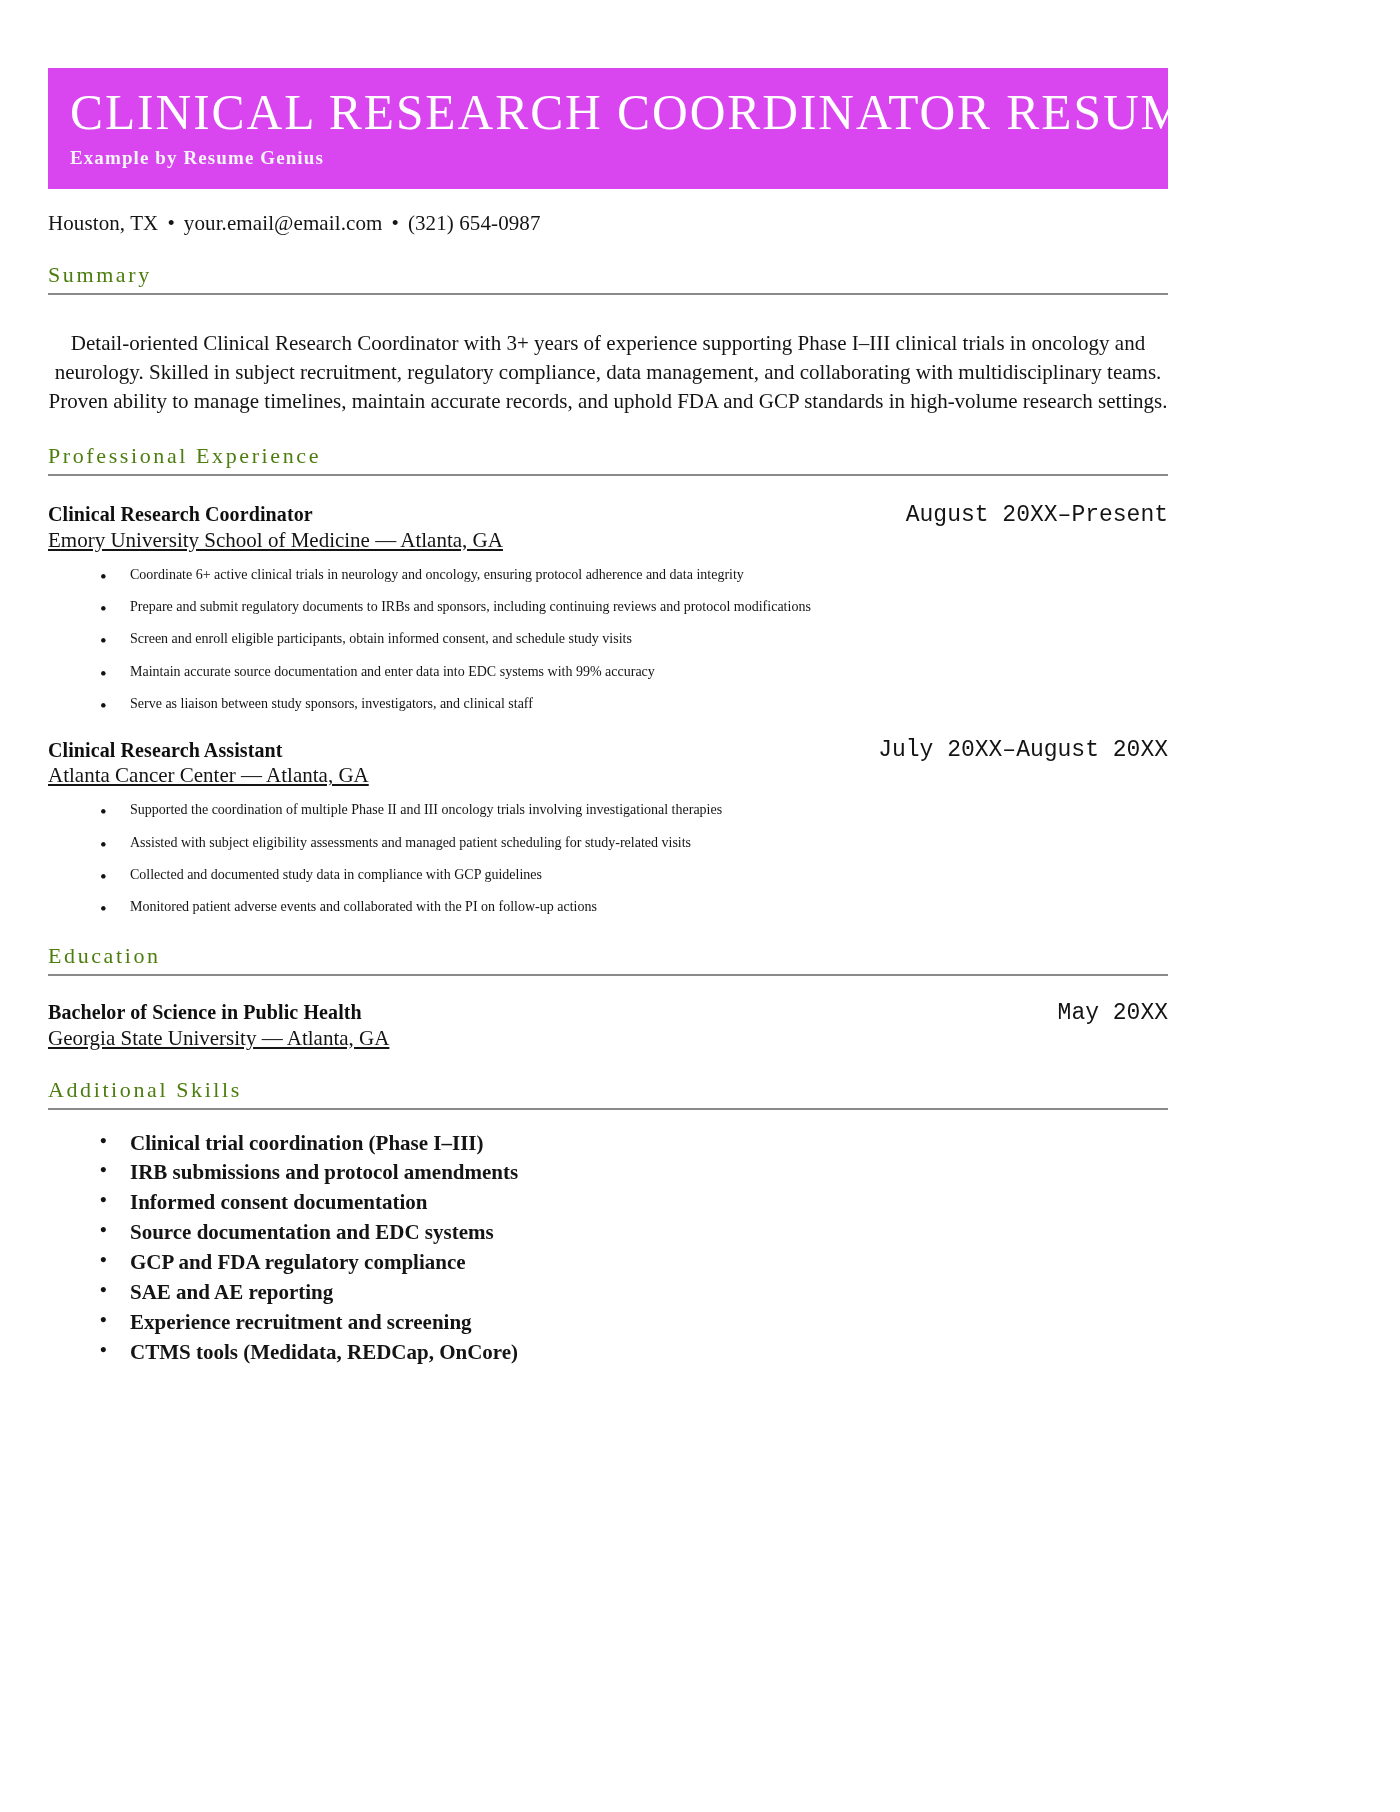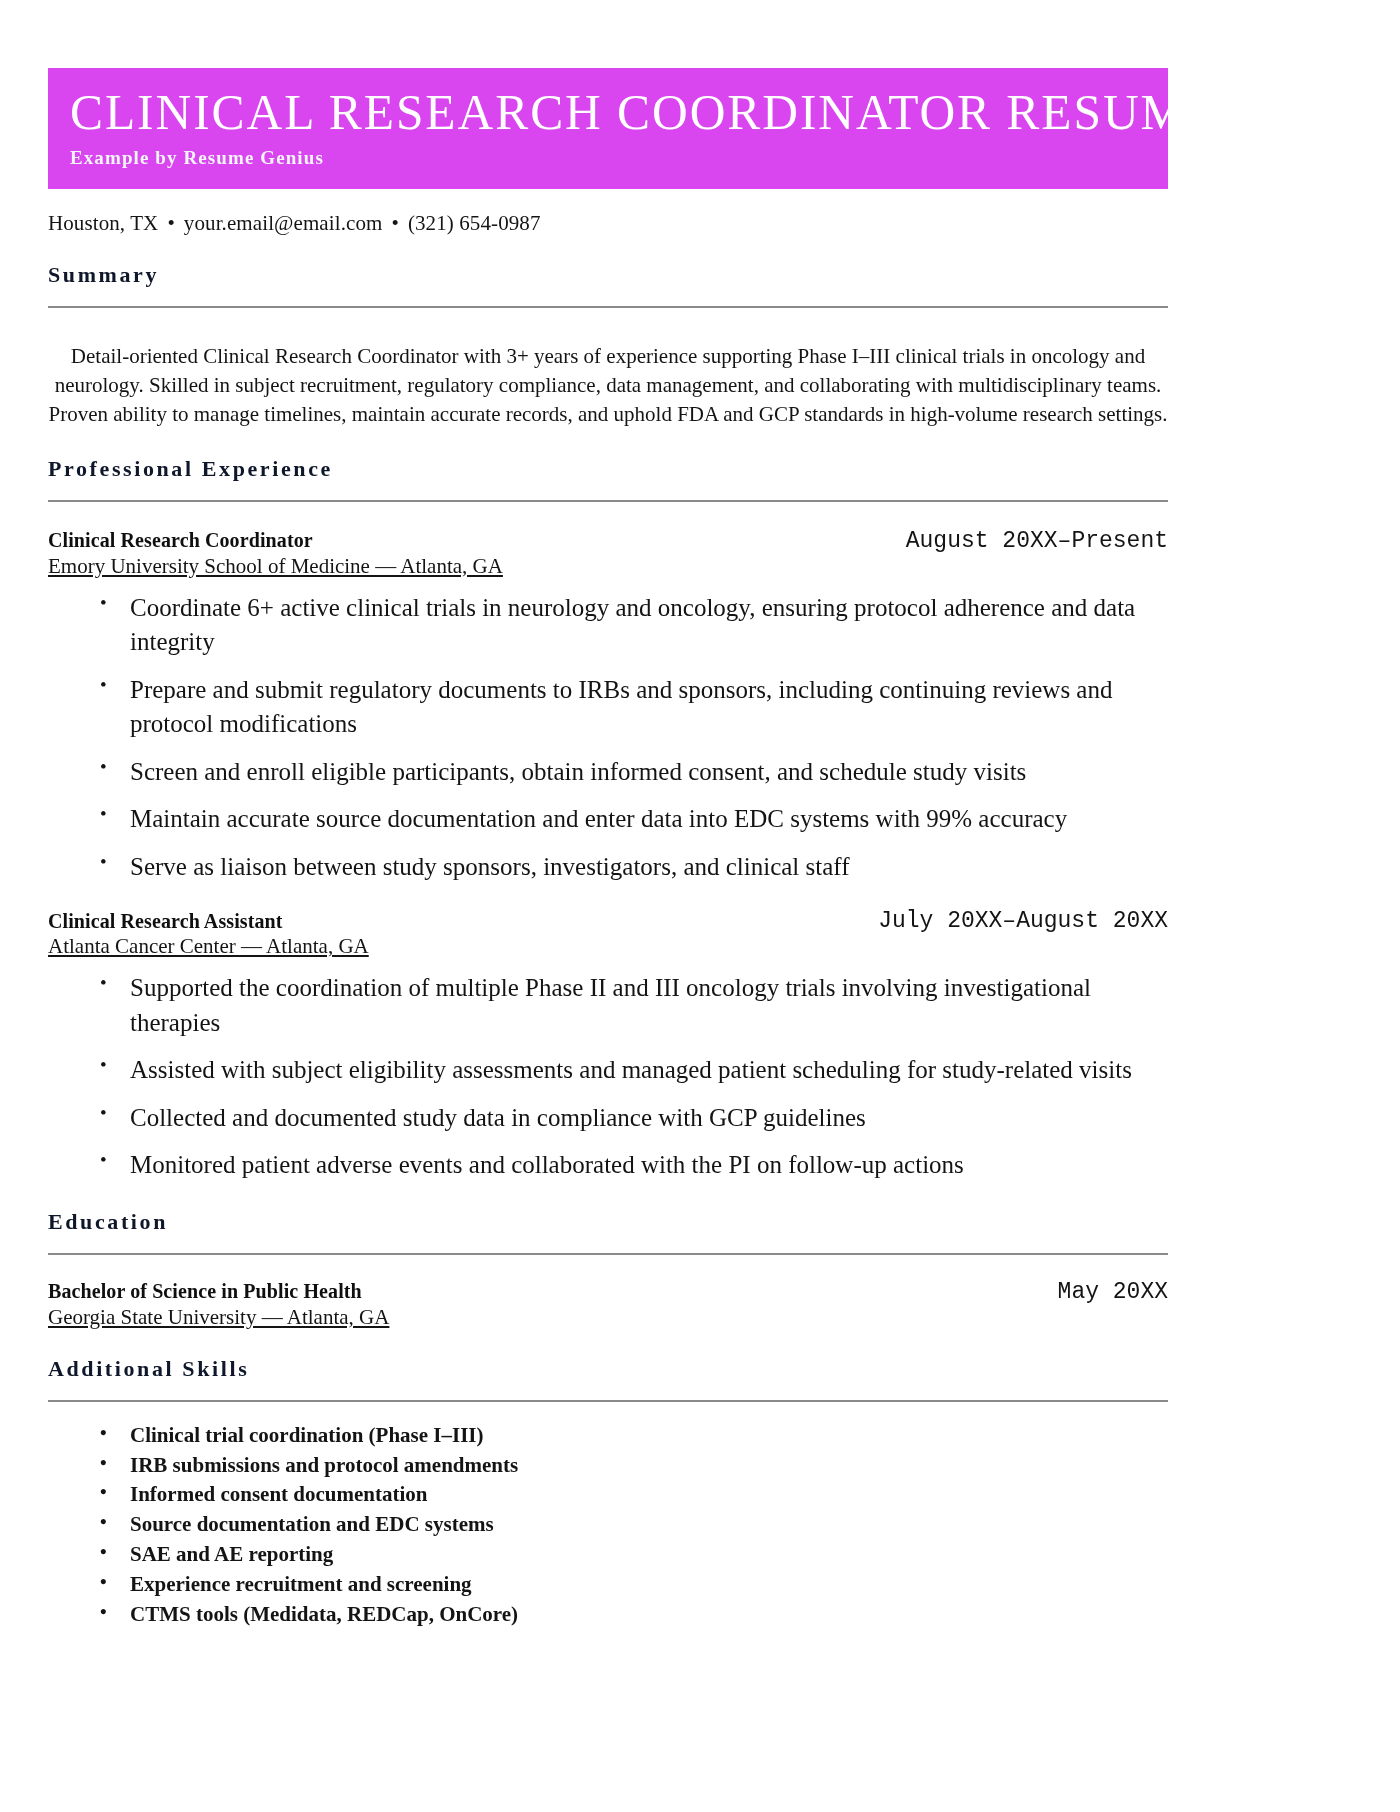--- a/index.html
+++ b/index.html
@@ -66,24 +66,24 @@
   .contact .sep {
     padding: 0 9px;
   }
 
   
   .section {
     margin-top: 26px;
   }
   .sec-head {
     font-size: 22px;
-    color: #0f172a;
+    color: #4d7c0f;
     letter-spacing: 2.6px;
-    padding-bottom: 18px;
-    font-weight: 700;
+    padding-bottom: 5px;
+    font-weight: 400;
   }
   .sec-rule {
     border-top: 2px solid #8a8a8a;
     width: 100%;
     height: 0;
     margin-bottom: 0;
   }
 
   
   .summary-text {
@@ -122,21 +122,21 @@
     text-decoration: underline;
   }
 
   ul.bullets {
     list-style: none;
     margin: 12px 0 0 0;
     padding: 0;
   }
   ul.bullets > li {
     position: relative;
-    font-size: 25px;
+    font-size: 14px;
     line-height: 1.38;
     color: #141414;
     padding-left: 82px;
     margin-bottom: 13px;
   }
   ul.bullets > li:last-child { margin-bottom: 0; }
   ul.bullets > li::before {
     content: "\2022";
     position: absolute;
     left: 52px;
@@ -240,20 +240,21 @@
     </div>
 
     <div class="section">
       <div class="sec-head">Additional Skills</div>
       <div class="sec-rule"></div>
       <ul class="skills">
         <li>Clinical trial coordination (Phase I–III)</li>
         <li>IRB submissions and protocol amendments</li>
         <li>Informed consent documentation</li>
         <li>Source documentation and EDC systems</li>
+        <li>GCP and FDA regulatory compliance</li>
         <li>SAE and AE reporting</li>
         <li>Experience recruitment and screening</li>
         <li>CTMS tools (Medidata, REDCap, OnCore)</li>
       </ul>
     </div>
 
   </div>
 </div>
 
 </body></html>

